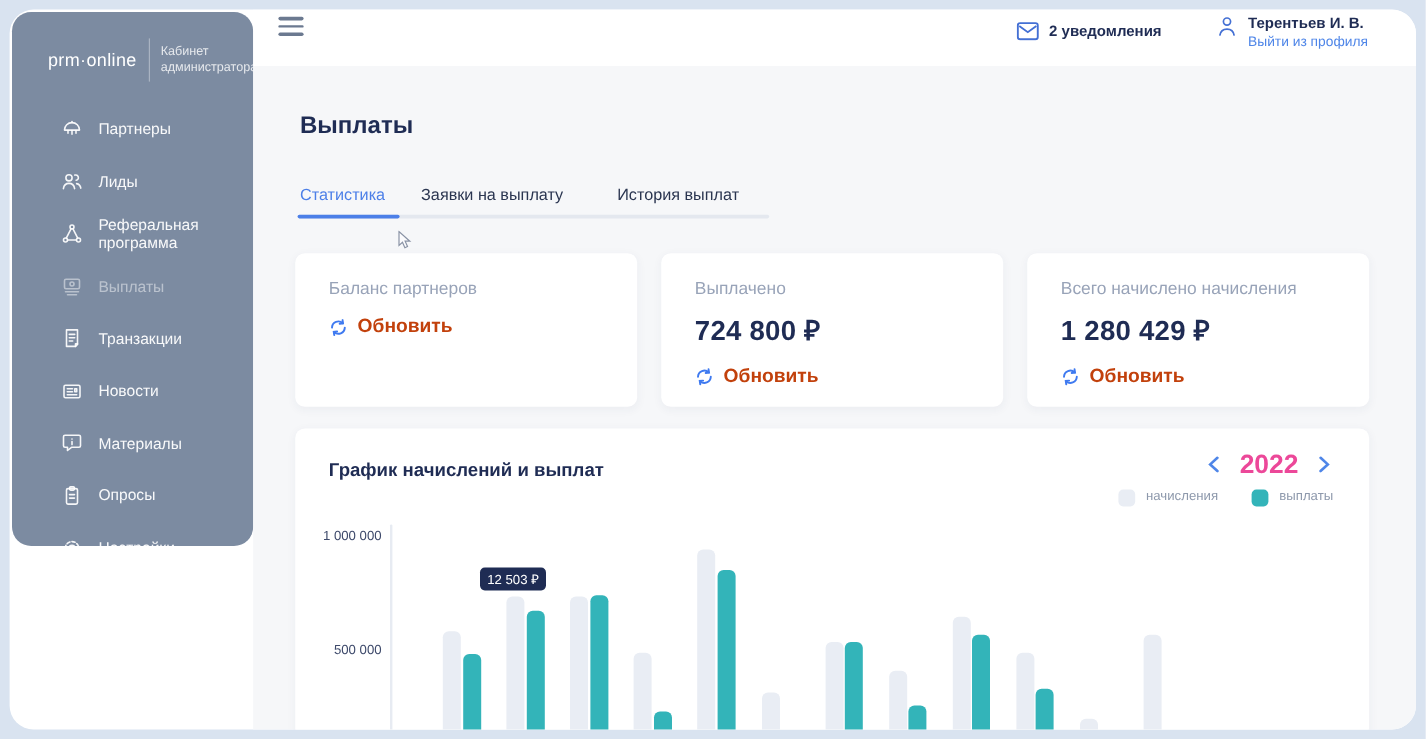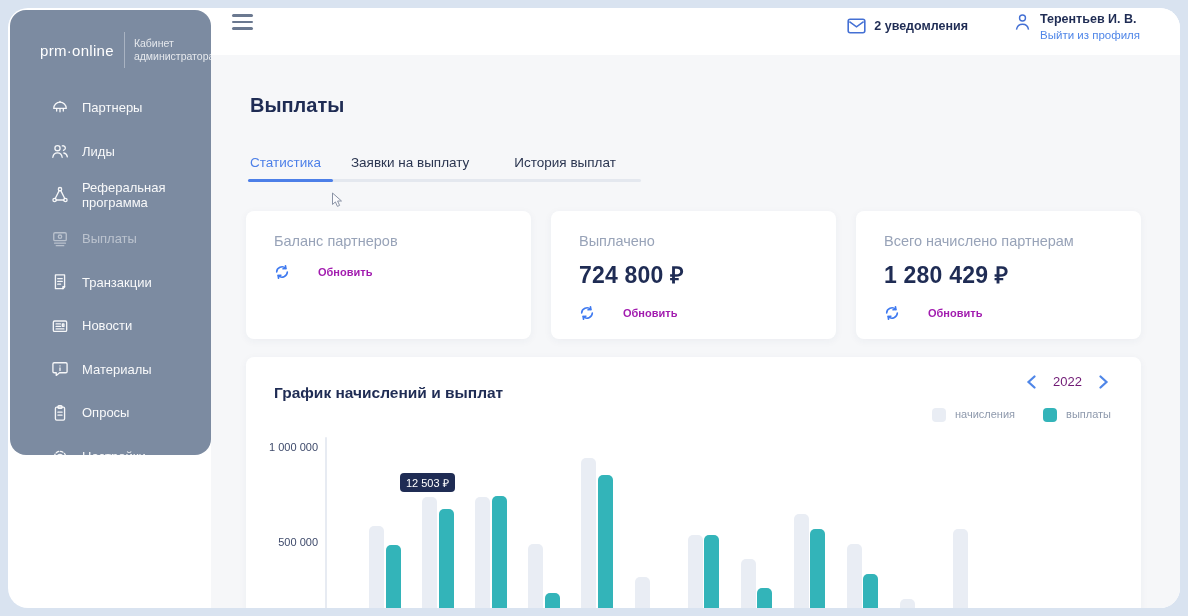--- a/index.html
+++ b/index.html
@@ -47,28 +47,28 @@
                       background:#4c7fe8; border-radius:2px; }
   .cursor { position:absolute; left:331px; top:192px; width:14px; height:16px; }
 
   
   .cards { position:absolute; left:246px; top:211px; width:895px; display:flex; gap:20px; }
   .card { width:285px; height:128px; background:#fff; border-radius:8px;
           box-shadow:0 2px 8px rgba(30,50,90,.05); padding:22px 0 0 28px; }
   .card-label { font-size:14.5px; color:#98a3b8; }
   .card-value { font-size:23px; font-weight:bold; color:#1f2c54; margin-top:9px; letter-spacing:.2px; }
   .card-action { display:flex; align-items:center; gap:8px; margin-top:15px; cursor:pointer; }
-  .card-action span { font-size:11px; font-weight:bold; color:#a21caf;margin-left:20px; }
+  .card-action span { font-size:16px; font-weight:bold; color:#c2410c; }
 
   
   .chart-card { position:absolute; left:246px; top:357px; width:895px; height:300px;
                 background:#fff; border-radius:8px; box-shadow:0 2px 8px rgba(30,50,90,.05); }
   .chart-title { position:absolute; left:28px; top:27px; font-size:15.5px; font-weight:bold; color:#1f2c54; }
   .year-sel { position:absolute; right:32px; top:17px; display:flex; align-items:center; gap:16px; }
-  .year { font-size:13px; font-weight:normal; color:#701a75; }
+  .year { font-size:22px; font-weight:bold; color:#ec4899; }
   .chev { width:11px; height:14px; cursor:pointer; }
   .legend { position:absolute; right:30px; top:51px; display:flex; align-items:center; gap:28px; }
   .legend-item { display:flex; align-items:flex-start; gap:9px; }
   .legend-swatch { width:14px; height:14px; border-radius:4px; }
   .legend-label { font-size:11px; color:#8e99ac; }
   .ylabels { position:absolute; left:0; top:84px; width:72px; text-align:right; }
   .ylab { position:absolute; right:0; font-size:11px; color:#3e4a6b; white-space:nowrap; }
   .plot { position:absolute; left:79px; top:80px; width:812px; height:201px; }
   .axis-v { position:absolute; left:0; top:0; width:2px; height:201px; background:#e7ebf2; border-radius:2px; }
   .bar { position:absolute; bottom:0; width:15px; border-radius:5px 5px 0 0; }
@@ -237,21 +237,21 @@
         <path d="M20 12a8 8 0 0 1-13.5 5.5"></path>
               <path d="M4 12a8 8 0 0 1 13.5-5.5"></path>
         <path d="M17.2 2.6 L17.8 6.8 L13.6 7.2" fill="none"></path>
               <path d="M6.8 21.4 L6.2 17.2 L10.4 16.8" fill="none"></path>
       </svg>
       <span>Обновить</span>
     </div>
   </div>
 
   <div class="card">
-    <div class="card-label">Всего начислено партнерам</div>
+    <div class="card-label">Всего начислено начисления</div>
     <div class="card-value">1 280 429 ₽</div>
     <div class="card-action">
       <svg width="16" height="16" viewBox="0 0 24 24" fill="none" stroke="#3f7af0" stroke-width="2.4" stroke-linecap="round">
         <path d="M20 12a8 8 0 0 1-13.5 5.5"></path>
               <path d="M4 12a8 8 0 0 1 13.5-5.5"></path>
         <path d="M17.2 2.6 L17.8 6.8 L13.6 7.2" fill="none"></path>
               <path d="M6.8 21.4 L6.2 17.2 L10.4 16.8" fill="none"></path>
       </svg>
       <span>Обновить</span>
     </div>

